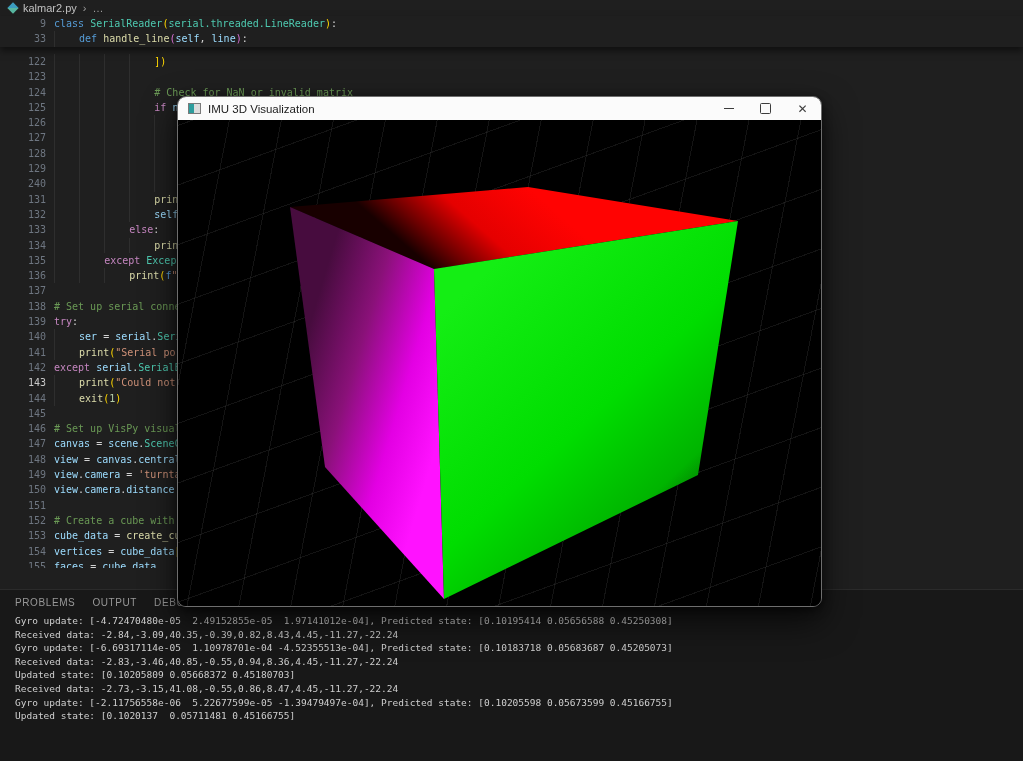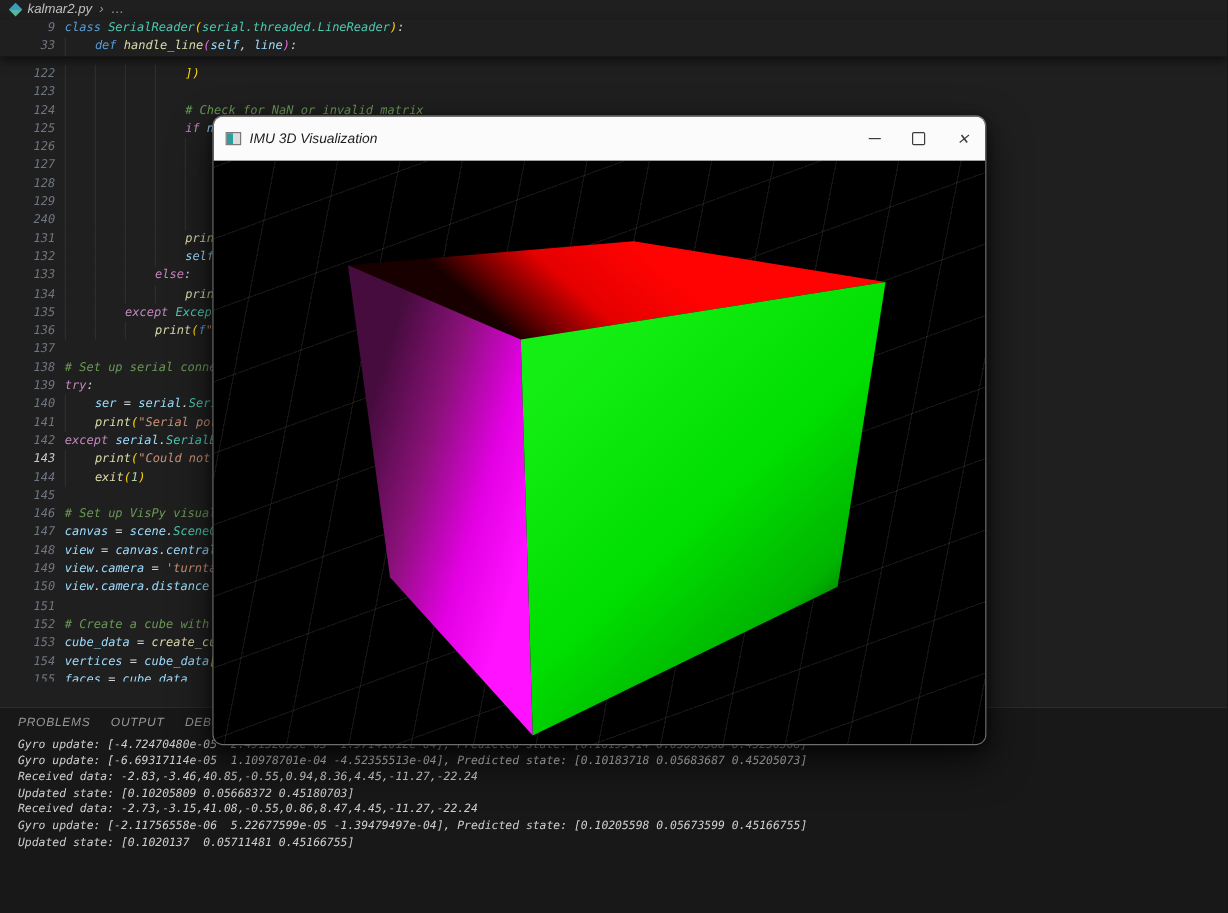--- a/index.html
+++ b/index.html
@@ -1,17 +1,17 @@
 <!DOCTYPE html>
 <html><head>
 <meta charset="utf-8">
 <style>
   html,body{margin:0;padding:0;background:#111;}
   .screen{position:relative;width:1023px;height:761px;background:#1f1f1f;overflow:hidden;
-          font-family:"Liberation Sans",sans-serif;font-style:italic;}
+          font-family:"Liberation Sans",sans-serif;}
   
   .editor-area{position:absolute;left:0;top:0;right:0;bottom:193px;}
   .breadcrumb{height:16px;display:flex;align-items:center;gap:6px;padding-left:9px;
               font-size:11px;color:#9d9d9d;}
   .bc-file{color:#c0c0c0;}
   .py-icon{width:8px;height:8px;background:linear-gradient(135deg,#3b9cbf 0 50%,#57b6a0 50%);
            transform:rotate(45deg);flex:none;}
   .sticky{position:absolute;left:0;top:16px;right:0;background:#1f1f1f;z-index:3;
           box-shadow:0 4px 7px rgba(0,0,0,.5);}
   .codewrap{position:absolute;left:0;top:47px;right:0;bottom:0;padding-top:7px;overflow:hidden;}
@@ -29,21 +29,21 @@
   .tabs{display:flex;gap:17px;height:24px;align-items:center;padding-left:15px;
         font-size:10px;letter-spacing:.6px;color:#989898;}
   .ptab{cursor:pointer;}
   .term{padding-left:15px;font-family:"DejaVu Sans Mono",monospace;font-size:9.5px;
         line-height:13.6px;color:#cfcfcf;}
   .tline{height:13.6px;white-space:pre;}
   
   .appwin{position:absolute;left:177px;top:96px;width:643px;border-radius:9px;overflow:hidden;
           border:1px solid #6e6e6e;background:#000;z-index:5;
           box-shadow:0 14px 34px rgba(0,0,0,.65),0 3px 10px rgba(0,0,0,.5);}
-  .titlebar{height:37px;background:#fbfbfb;display:flex;align-items:center;padding-left:10px;gap:7px;}
+  .titlebar{height:23px;background:#fbfbfb;display:flex;align-items:center;padding-left:10px;gap:7px;}
   .appicon{width:13px;height:11px;border:1px solid #7a7a7a;box-sizing:border-box;
            background:linear-gradient(90deg,#2e9d9d 0 45%,#dcdcdc 45%);flex:none;}
   .apptitle{font-size:11.5px;color:#1c1c1c;}
   .wincontrols{margin-left:auto;display:flex;height:100%;}
   .wbtn{width:37px;height:100%;display:flex;align-items:center;justify-content:center;
         color:#3c3c3c;font-size:12px;cursor:pointer;}
   .icon-minimize{width:10px;height:1px;background:#3c3c3c;display:block;}
   .icon-maximize{width:9px;height:9px;border:1px solid #3c3c3c;border-radius:1.5px;display:block;}
   .content3d{position:relative;height:486px;background:
       repeating-linear-gradient(-20deg,rgba(130,130,130,0) 0 55px,rgba(130,130,130,.15) 55px 56px),
@@ -214,20 +214,21 @@
   </div>
 
   <div class="panel">
     <div class="tabs" id="tabs">
         <span class="ptab">PROBLEMS</span>
         <span class="ptab">OUTPUT</span>
         <span class="ptab">DEBUG CONSOLE</span>
       </div>
     <div class="term" id="term">
         <div class="tline">Gyro update: [-4.72470480e-05  2.49152855e-05  1.97141012e-04], Predicted state: [0.10195414 0.05656588 0.45250308]</div>
+        <div class="tline">Received data: -2.84,-3.09,40.35,-0.39,0.82,8.43,4.45,-11.27,-22.24</div>
         <div class="tline">Gyro update: [-6.69317114e-05  1.10978701e-04 -4.52355513e-04], Predicted state: [0.10183718 0.05683687 0.45205073]</div>
         <div class="tline">Received data: -2.83,-3.46,40.85,-0.55,0.94,8.36,4.45,-11.27,-22.24</div>
         <div class="tline">Updated state: [0.10205809 0.05668372 0.45180703]</div>
         <div class="tline">Received data: -2.73,-3.15,41.08,-0.55,0.86,8.47,4.45,-11.27,-22.24</div>
         <div class="tline">Gyro update: [-2.11756558e-06  5.22677599e-05 -1.39479497e-04], Predicted state: [0.10205598 0.05673599 0.45166755]</div>
         <div class="tline">Updated state: [0.1020137  0.05711481 0.45166755]</div>
       </div>
   </div>
 
   <div class="appwin">

